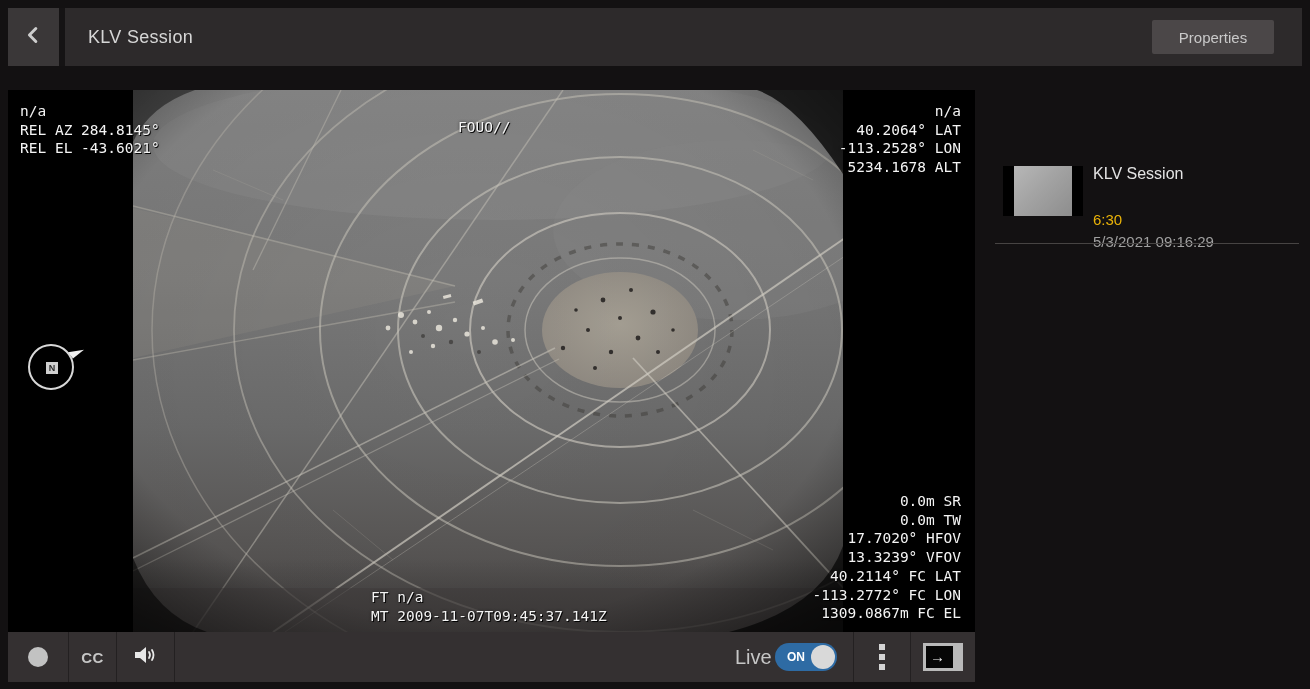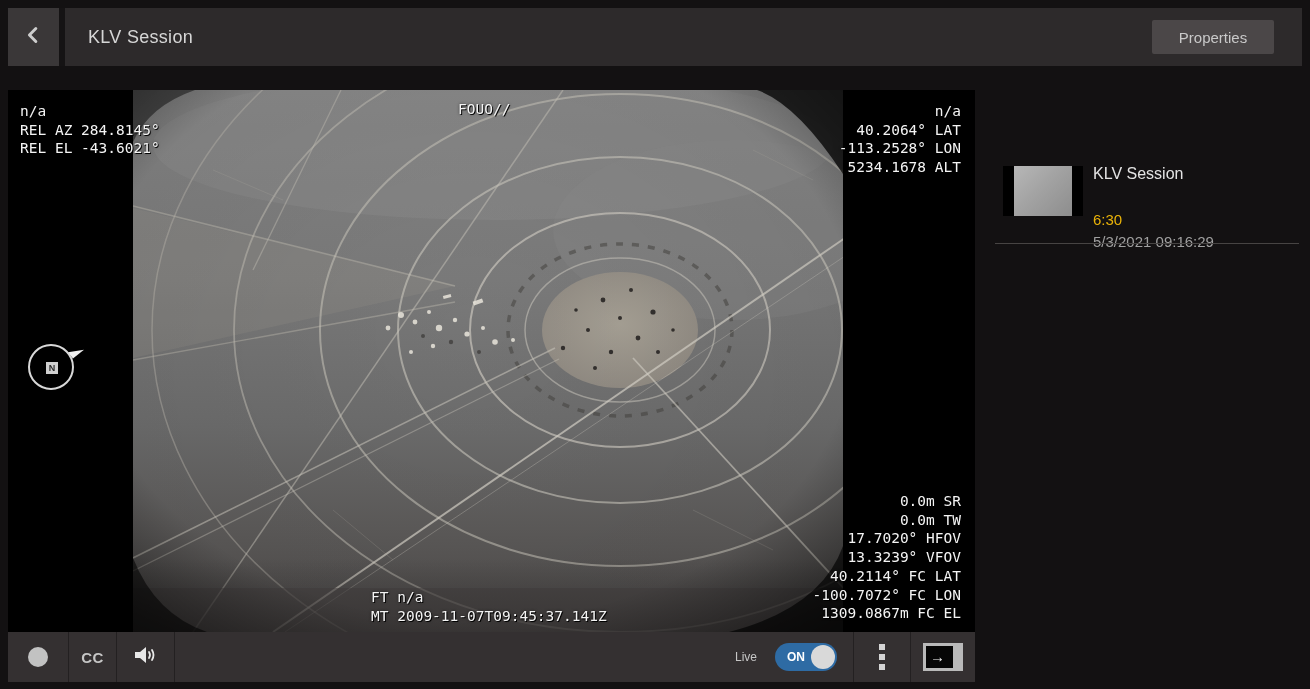--- a/index.html
+++ b/index.html
@@ -32,21 +32,21 @@
   .compass-arrow{position:absolute;right:-2px;top:2px;width:0;height:0;
                  border-left:8px solid transparent;border-bottom:14px solid #f0f0f0;
                  transform:rotate(52deg);}
 
   
   .controls{position:absolute;left:0;top:542px;width:967px;height:50px;background:#343031;}
   .ctl-div{position:absolute;top:0;width:1px;height:50px;background:#232021;}
   .ctl-cell{position:absolute;top:0;height:50px;display:flex;align-items:center;justify-content:center;cursor:pointer;}
   .rec-dot{width:20px;height:20px;border-radius:50%;background:#c2c2c2;}
   .cc-label{font-size:15px;font-weight:700;color:#c6c6c6;letter-spacing:.5px;}
-  .live-label{position:absolute;left:727px;top:0;height:50px;line-height:50px;font-size:12px;color:#c6c6c6;}
+  .live-label{position:absolute;left:727px;top:0;height:50px;line-height:50px;font-size:20px;color:#c6c6c6;}
   .toggle{position:absolute;left:767px;top:11px;width:62px;height:28px;border-radius:14px;
           background:#2e6ba4;cursor:pointer;}
   .toggle-on{position:absolute;left:12px;top:0;height:28px;line-height:28px;font-size:12px;
              font-weight:700;color:#fff;}
   .toggle-knob{position:absolute;right:2px;top:2px;width:24px;height:24px;border-radius:50%;background:#d9d9d9;}
   .kebab{display:flex;flex-direction:column;gap:4px;}
   .kebab span{width:6px;height:6px;background:#d4d4d4;display:block;}
   .exit-icon{position:relative;width:40px;height:28px;border:3px solid #b9b9b9;background:#060606;}
   .exit-bar{position:absolute;right:0;top:0;width:7px;height:100%;background:#b9b9b9;}
   .exit-arrow{position:absolute;left:4px;top:50%;transform:translateY(-54%);color:#f0f0f0;
@@ -194,37 +194,37 @@
         <path d="M710,456 L710,542 L596,542 Q688,518 710,456 Z" fill="#000" opacity="0.65"></path>
         <path d="M0,0 L62,0 Q16,16 0,52 Z" fill="#000" opacity="0.45"></path>
         <path d="M0,542 L0,468 Q22,524 74,542 Z" fill="#000" opacity="0.55"></path>
       </svg>
     </div>
 
     <div class="osd" style="left:12px;top:12px;"><span>n/a</span>
 <span>REL AZ 284.8145°</span>
 <span>REL EL -43.6021°</span></div>
 
-    <div class="osd" style="left:450px;top:10px;text-align:right;">FOUO//</div>
+    <div class="osd" style="left:450px;top:28px;text-align:right;">FOUO//</div>
 
     <div class="osd right" style="right:14px;top:12px;"><span>n/a</span>
 <span>40.2064° LAT</span>
 <span>-113.2528° LON</span>
 <span>5234.1678 ALT</span></div>
 
 
     <div class="osd" style="left:363px;top:498px;"><span>FT n/a</span>
 <span>MT 2009-11-07T09:45:37.141Z</span></div>
 
     <div class="osd right" style="right:14px;top:402px;"><span>0.0m SR</span>
 <span>0.0m TW</span>
 <span>17.7020° HFOV</span>
 <span>13.3239° VFOV</span>
 <span>40.2114° FC LAT</span>
-<span>-100.7072° FC LON</span>
+<span>-113.2772° FC LON</span>
 <span>1309.0867m FC EL</span></div>
 
     <div class="compass">
       <div class="compass-circle"></div>
       <div class="compass-n">N</div>
       <div class="compass-arrow"></div>
     </div>
 
     <div class="controls">
       <div class="ctl-cell" style="left:0;width:60px;">

